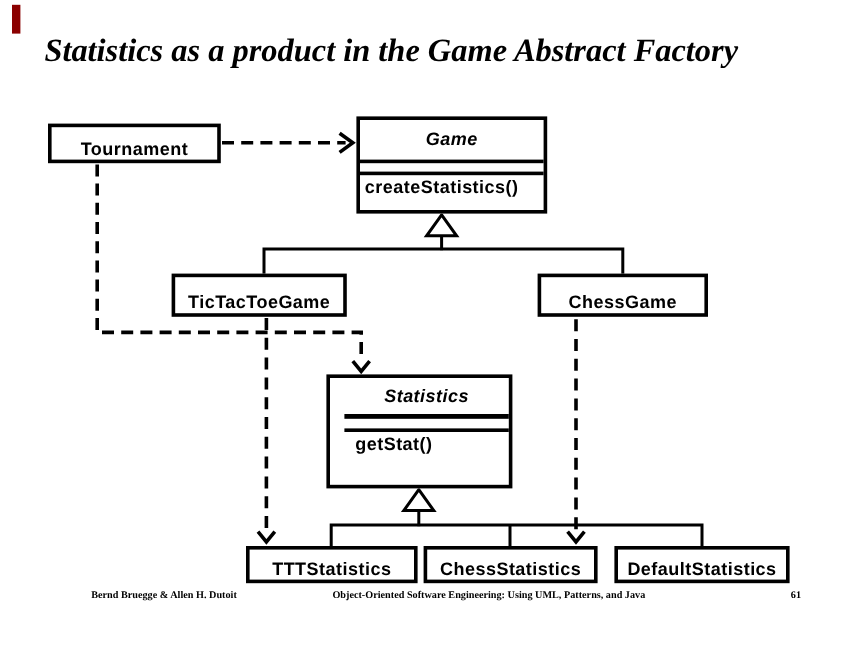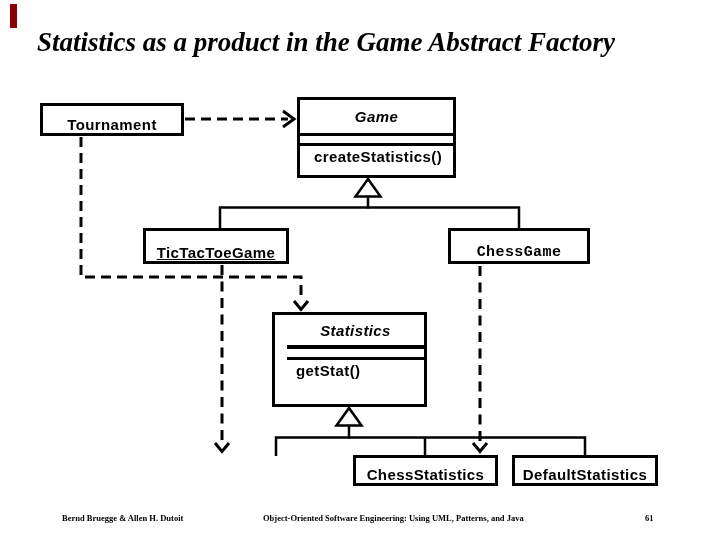--- a/index.html
+++ b/index.html
@@ -15,35 +15,35 @@
   .name-comp{display:flex;align-items:center;justify-content:center;box-sizing:border-box;}
   .abstract .name-comp{font-style:italic;}
   .attr-comp{box-sizing:border-box;border-top:3px solid #000;border-bottom:3px solid #000;}
   .ops-comp{box-sizing:border-box;line-height:16px;}
   
   #box-tournament{left:40px;top:103px;width:144px;height:33px;}
   
   #box-game{left:297px;top:97px;width:159px;height:81px;}
   #box-game .name-comp{height:33px;}
   #box-game .attr-comp{height:13px;}
-  #box-game .ops-comp{padding:3px 0 0 14px;}
+  #box-game .ops-comp{padding:3px 0 0 4px;}
   
-  #box-tictactoe{left:143px;top:228px;width:146px;height:36px;text-decoration:underline;}
-  #box-chess{left:448px;top:228px;width:142px;height:36px;font-family:Liberation Mono, monospace;}
+  #box-tictactoe{left:143px;top:228px;width:146px;height:36px;}
+  #box-chess{left:448px;top:228px;width:142px;height:36px;}
   
   #box-statistics{left:272px;top:312px;width:155px;height:95px;padding-left:12px;}
   #box-statistics .name-comp{height:30px;}
   #box-statistics .attr-comp{height:15px;border-top-width:4px;}
   #box-statistics .ops-comp{padding:3px 0 0 9px;}
   
   #box-tttstats{left:205px;top:455px;width:143px;height:31px;}
   #box-chessstats{left:353px;top:455px;width:145px;height:31px;}
   #box-defaultstats{left:512px;top:455px;width:146px;height:31px;}
   
-  .footer-text{position:absolute;top:513px;font:bold 8.5px "Liberation Serif",serif;white-space:nowrap;}
+  .footer-text{position:absolute;top:490px;font:bold 8.5px "Liberation Serif",serif;white-space:nowrap;margin-left:14px;}
   #footer-authors{left:62px;}
   #footer-book{left:263px;text-align:right;}
   #footer-page{left:645px;}
 </style>
 </head>
 <body>
 
 <div id="slide">
 
   <div id="corner-mark"></div>
@@ -95,20 +95,23 @@
   </div>
 
   <div id="box-statistics" class="ub abstract">
     <div class="name-comp">Statistics</div>
     <div class="attr-comp"></div>
     <div class="ops-comp">
       <div>getStat()</div>
     </div>
   </div>
 
+  <div id="box-tttstats" class="ub simple">
+    <span>TTTStatistics</span>
+  </div>
 
   <div id="box-defaultstats" class="ub simple">
     <span>DefaultStatistics</span>
   </div>
 
   <div id="box-chessstats" class="ub simple">
     <span>ChessStatistics</span>
   </div>
 
   <div id="footer-authors" class="footer-text">Bernd Bruegge &amp; Allen H. Dutoit</div>

